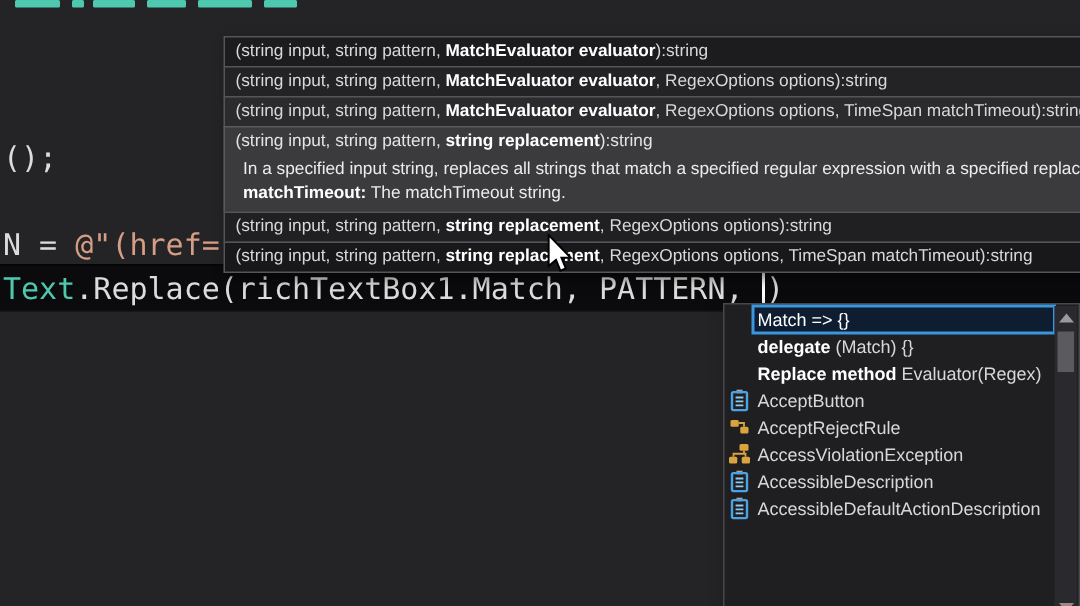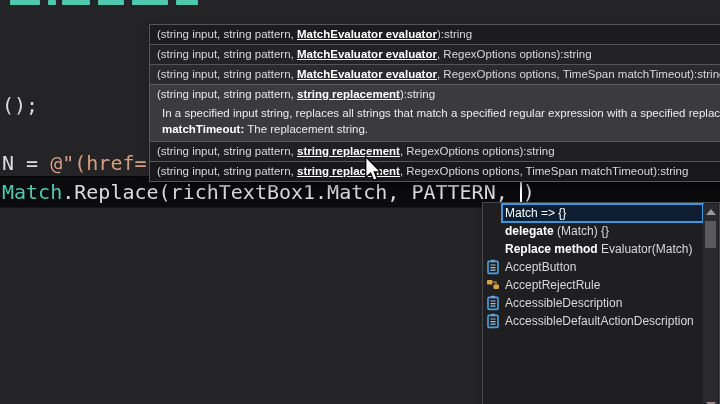--- a/index.html
+++ b/index.html
@@ -26,21 +26,21 @@
   .frag{position:absolute;top:0;left:10px;height:6px;z-index:2;}
   .frag i{position:absolute;top:0;height:5px;background:var(--type_teal,#4ec9b0);border-radius:1px;}
   
   .sig-stack{position:absolute;left:149px;top:25px;width:780px;z-index:5;
     box-shadow:3px 3px 8px rgba(0,0,0,.55);}
   .sig-row{
     height:19px;line-height:19px;padding-left:7px;white-space:nowrap;overflow:visible;
     border:1px solid #54545a;margin-top:-1px;
     font-size:11.5px;color:#d8d8d8;
   }
-  .sig-row b{color:#ffffff;text-decoration:underline;}
+  .sig-row b{color:#ffffff;}
   .sig-block{border:1px solid #5a5a60;margin-top:-1px;background:var(--active_tip_bg,#3b3b3e);}
   .sig-block .sig-row{border:none;margin-top:0;background:transparent;color:#e4e4e4;}
   .sig-desc{padding:1px 0 4px 12px;font-size:11.5px;line-height:16px;color:#ececec;white-space:nowrap;}
   .sig-desc b{color:#fff;}
   
   .completion{
     position:absolute;left:482px;top:202px;width:236px;height:210px;z-index:6;
     background:var(--list_bg,#1f1f22);border:1px solid #47474c;
     box-shadow:4px 4px 9px rgba(0,0,0,.55);
   }
@@ -74,52 +74,58 @@
   <i style="left:122px;width:36px"></i>
     <i style="left:166px;width:22px"></i>
 </div>
 
 <div class="code-line" style="top:91px"><span>();</span></div>
 
 <div class="code-line" style="top:149px"><span>N = </span><span class="str">@"(href="</span></div>
 
 <div class="current-band"></div>
 
-<div class="code-line" style="top:178px"><span class="type">Match</span><span>.Replace(richTextBox1.Match, PATTERN, </span><span class="caret"></span><span>)</span></div>
+<div class="code-line" style="top:178px"><span class="type">Text</span><span>.Replace(richTextBox1.Match, PATTERN, </span><span class="caret"></span><span>)</span></div>
 
 <div class="sig-stack" id="sig-stack">
     <div class="sig-row" style="background: rgb(28, 28, 30);"><span>(string input, string pattern, </span><b>MatchEvaluator evaluator</b><span>):string</span></div>
     <div class="sig-row" style="background: rgb(35, 35, 38);"><span>(string input, string pattern, </span><b>MatchEvaluator evaluator</b><span>, RegexOptions options):string</span></div>
     <div class="sig-row" style="background: rgb(43, 43, 46);"><span>(string input, string pattern, </span><b>MatchEvaluator evaluator</b><span>, RegexOptions options, TimeSpan matchTimeout):string</span></div>
     <div class="sig-block">
       <div class="sig-row"><span>(string input, string pattern, </span><b>string replacement</b><span>):string</span></div>
       <div class="sig-desc">
         <div>In a specified input string, replaces all strings that match a specified regular expression with a specified replacement string.</div>
-        <div><b>matchTimeout:</b><span> The replacement string.</span></div>
+        <div><b>matchTimeout:</b><span> The matchTimeout string.</span></div>
       </div>
     </div>
     <div class="sig-row" style="background: rgb(32, 32, 35);"><span>(string input, string pattern, </span><b>string replacement</b><span>, RegexOptions options):string</span></div>
     <div class="sig-row" style="background: rgb(24, 24, 26);"><span>(string input, string pattern, </span><b>string replacement</b><span>, RegexOptions options, TimeSpan matchTimeout):string</span></div>
   </div>
 
 <div class="completion">
   <div class="cmp-items" id="cmp-items">
       <div class="cmp-row selected"><span class="icon-slot"></span><span class="label-wrap"><span>Match =&gt; {}</span></span></div>
       <div class="cmp-row"><span class="icon-slot"></span><span class="label-wrap"><b>delegate</b><span> (Match) {}</span></span></div>
-      <div class="cmp-row"><span class="icon-slot"></span><span class="label-wrap"><b>Replace method</b><span> Evaluator(Match)</span></span></div>
+      <div class="cmp-row"><span class="icon-slot"></span><span class="label-wrap"><b>Replace method</b><span> Evaluator(Regex)</span></span></div>
       <div class="cmp-row"><span class="icon-slot"><svg width="16" height="16" viewBox="0 0 16 16">
             <rect x="6" y="0.8" width="4" height="2.4" fill="#a8a8a8"></rect>
             <rect x="3" y="2.4" width="10" height="12" rx="1" fill="none" stroke="#4ba3e3" stroke-width="1.6"></rect>
             <path d="M5.4,6 H10.6 M5.4,8.6 H10.6 M5.4,11.2 H10.6" stroke="#8ecaf0" stroke-width="1.2"></path>
           </svg></span><span class="label-wrap"><span>AcceptButton</span></span></div>
       <div class="cmp-row"><span class="icon-slot"><svg width="16" height="16" viewBox="0 0 16 16">
             <rect x="2" y="3" width="5.5" height="4.5" rx="1" fill="#d9a33d"></rect>
             <rect x="8.5" y="7.5" width="5.5" height="4.5" rx="1" fill="#d9a33d"></rect>
             <path d="M7.5,5 H11 V7.5" stroke="#d9a33d" stroke-width="1.2" fill="none"></path>
           </svg></span><span class="label-wrap"><span>AcceptRejectRule</span></span></div>
+      <div class="cmp-row"><span class="icon-slot"><svg width="16" height="16" viewBox="0 0 16 16">
+            <rect x="8" y="1" width="6" height="4.5" rx="1" fill="#d9a33d"></rect>
+            <rect x="1" y="9.5" width="5.5" height="4.5" rx="1" fill="#d9a33d"></rect>
+            <rect x="9.5" y="9.5" width="5.5" height="4.5" rx="1" fill="#d9a33d"></rect>
+            <path d="M11,5.5 V7.5 M4,9.5 V7.5 H12 V9.5" stroke="#d9a33d" stroke-width="1.2" fill="none"></path>
+          </svg></span><span class="label-wrap"><span>AccessViolationException</span></span></div>
       <div class="cmp-row"><span class="icon-slot"><svg width="16" height="16" viewBox="0 0 16 16">
             <rect x="6" y="0.8" width="4" height="2.4" fill="#a8a8a8"></rect>
             <rect x="3" y="2.4" width="10" height="12" rx="1" fill="none" stroke="#4ba3e3" stroke-width="1.6"></rect>
             <path d="M5.4,6 H10.6 M5.4,8.6 H10.6 M5.4,11.2 H10.6" stroke="#8ecaf0" stroke-width="1.2"></path>
           </svg></span><span class="label-wrap"><span>AccessibleDescription</span></span></div>
       <div class="cmp-row"><span class="icon-slot"><svg width="16" height="16" viewBox="0 0 16 16">
             <rect x="6" y="0.8" width="4" height="2.4" fill="#a8a8a8"></rect>
             <rect x="3" y="2.4" width="10" height="12" rx="1" fill="none" stroke="#4ba3e3" stroke-width="1.6"></rect>
             <path d="M5.4,6 H10.6 M5.4,8.6 H10.6 M5.4,11.2 H10.6" stroke="#8ecaf0" stroke-width="1.2"></path>
           </svg></span><span class="label-wrap"><span>AccessibleDefaultActionDescription</span></span></div>

